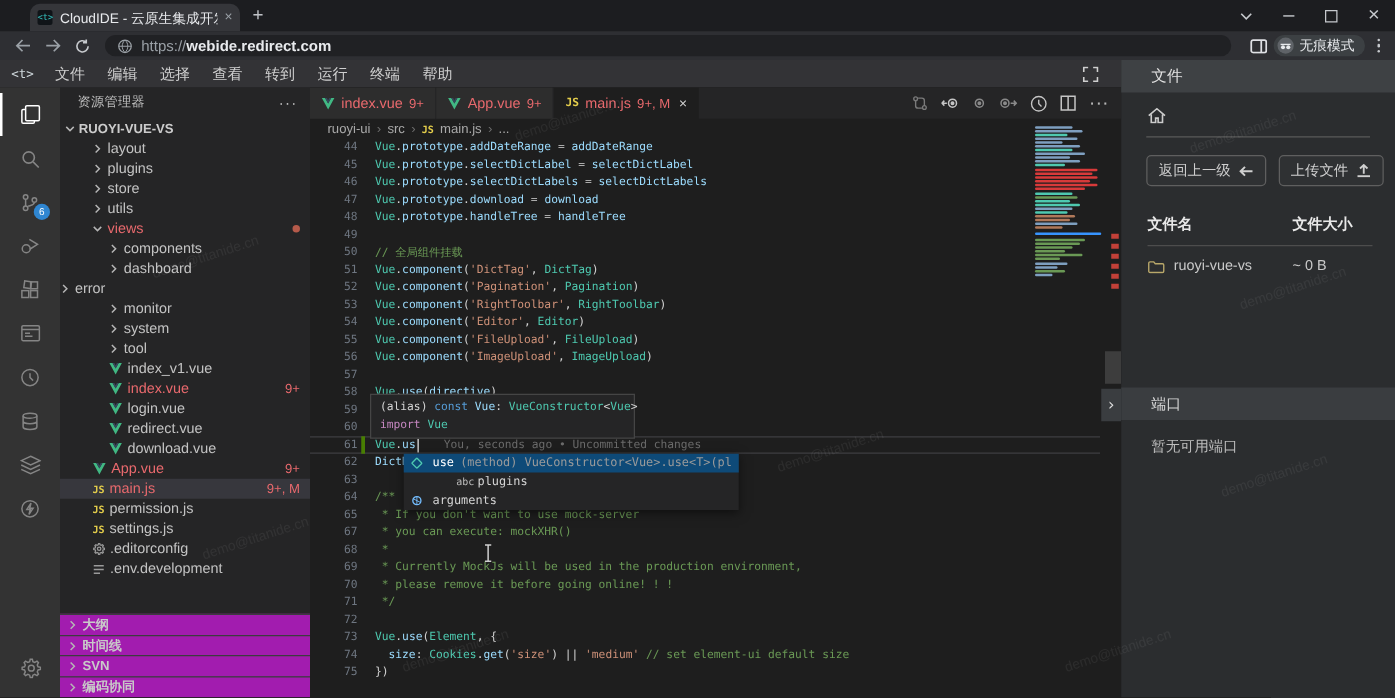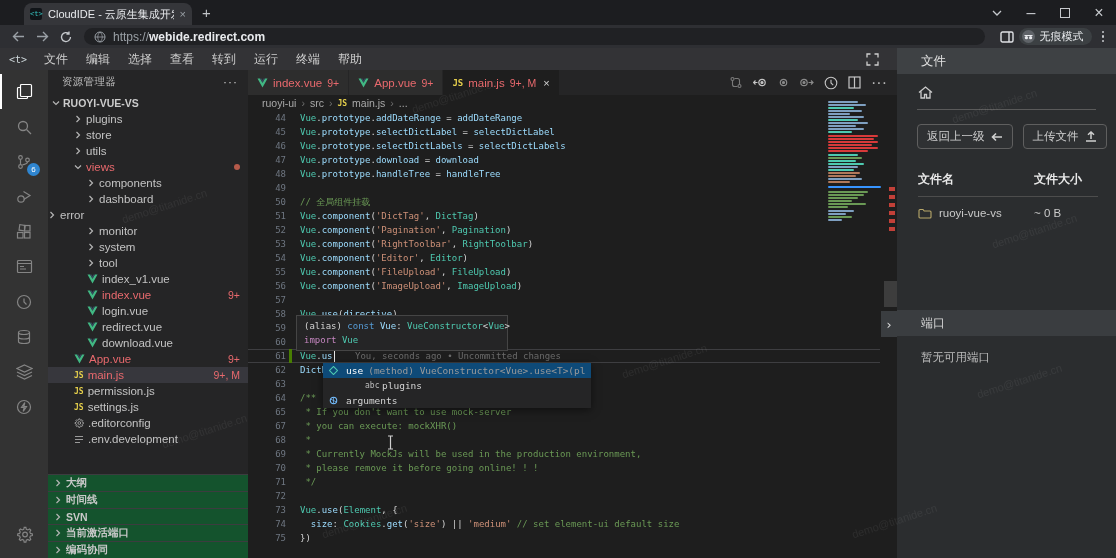--- a/index.html
+++ b/index.html
@@ -56,21 +56,21 @@
   .trow{height:16px;display:flex;align-items:center;gap:4px;font-size:11.5px;color:#c3c3c3;position:relative;padding-right:8px;}
   .trow.sel{background:#37373d;}
   .trow .lbl{white-space:nowrap;}
   .trow .red{color:#e8696d;}
   .trow .badge{margin-left:auto;color:#e8696d;font-size:10.5px;}
   .trow .dot{margin-left:auto;width:6px;height:6px;border-radius:50%;background:#b55a4a;}
   .chev{color:#b5b5b5;flex:none;}
   .jsic{font-family:"DejaVu Sans Mono",monospace;font-size:8px;font-weight:bold;color:#e3cd4b;flex:none;}
   .sections{position:absolute;left:0;bottom:0;width:200px;}
   .secrow{height:15.8px;border-top:1px solid #3c3c3f;display:flex;align-items:center;gap:4px;
-          padding-left:6px;font-size:10.5px;font-weight:bold;color:#c9c9c9;background:#14532d;}
+          padding-left:6px;font-size:10.5px;font-weight:bold;color:#c9c9c9;background:#a21caf;}
 
   
   .editor{left:248px;top:70px;width:649px;height:488px;background:#1e1e1e;overflow:hidden;}
   .tabbar{height:25px;background:#252526;display:flex;}
   .etab{height:25px;display:flex;align-items:center;gap:5px;padding:0 9px;background:#2d2d2d;
         margin-right:1px;font-size:11.5px;}
   .etab .lbl{color:#e8696d;}
   .etab .bdg{color:#e8696d;font-size:10.5px;}
   .etab.active{background:#1e1e1e;}
   .etab .x{color:#d6d6d6;font-size:11px;margin-left:2px;}
@@ -300,20 +300,28 @@
       </svg>
     <span>RUOYI-VUE-VS</span>
   </div>
   <div id="tree">
       <div class="trow" style="padding-left: 26px;">
         <span style="display: flex;">
           <svg class="chev" width="8" height="8" viewBox="0 0 8 8" style="transform:rotate(0deg)">
             <path d="M2.5 1l3 3-3 3" stroke="currentColor" fill="none" stroke-width="1.2"></path>
           </svg>
         </span>
+        <span class="lbl">layout</span>
+      </div>
+      <div class="trow" style="padding-left: 26px;">
+        <span style="display: flex;">
+          <svg class="chev" width="8" height="8" viewBox="0 0 8 8" style="transform:rotate(0deg)">
+            <path d="M2.5 1l3 3-3 3" stroke="currentColor" fill="none" stroke-width="1.2"></path>
+          </svg>
+        </span>
         <span class="lbl">plugins</span>
       </div>
       <div class="trow" style="padding-left: 26px;">
         <span style="display: flex;">
           <svg class="chev" width="8" height="8" viewBox="0 0 8 8" style="transform:rotate(0deg)">
             <path d="M2.5 1l3 3-3 3" stroke="currentColor" fill="none" stroke-width="1.2"></path>
           </svg>
         </span>
         <span class="lbl">store</span>
       </div>
@@ -480,26 +488,20 @@
         <svg class="chev" width="8" height="8" viewBox="0 0 8 8" style="transform:rotate(0deg)">
           <path d="M2.5 1l3 3-3 3" stroke="currentColor" fill="none" stroke-width="1.2"></path>
         </svg>
         <span>时间线</span>
       </div>
       <div class="secrow">
         <svg class="chev" width="8" height="8" viewBox="0 0 8 8" style="transform:rotate(0deg)">
           <path d="M2.5 1l3 3-3 3" stroke="currentColor" fill="none" stroke-width="1.2"></path>
         </svg>
         <span>SVN</span>
-      </div>
-      <div class="secrow">
-        <svg class="chev" width="8" height="8" viewBox="0 0 8 8" style="transform:rotate(0deg)">
-          <path d="M2.5 1l3 3-3 3" stroke="currentColor" fill="none" stroke-width="1.2"></path>
-        </svg>
-        <span>当前激活端口</span>
       </div>
       <div class="secrow">
         <svg class="chev" width="8" height="8" viewBox="0 0 8 8" style="transform:rotate(0deg)">
           <path d="M2.5 1l3 3-3 3" stroke="currentColor" fill="none" stroke-width="1.2"></path>
         </svg>
         <span>编码协同</span>
       </div>
     </div>
 </div>
 

